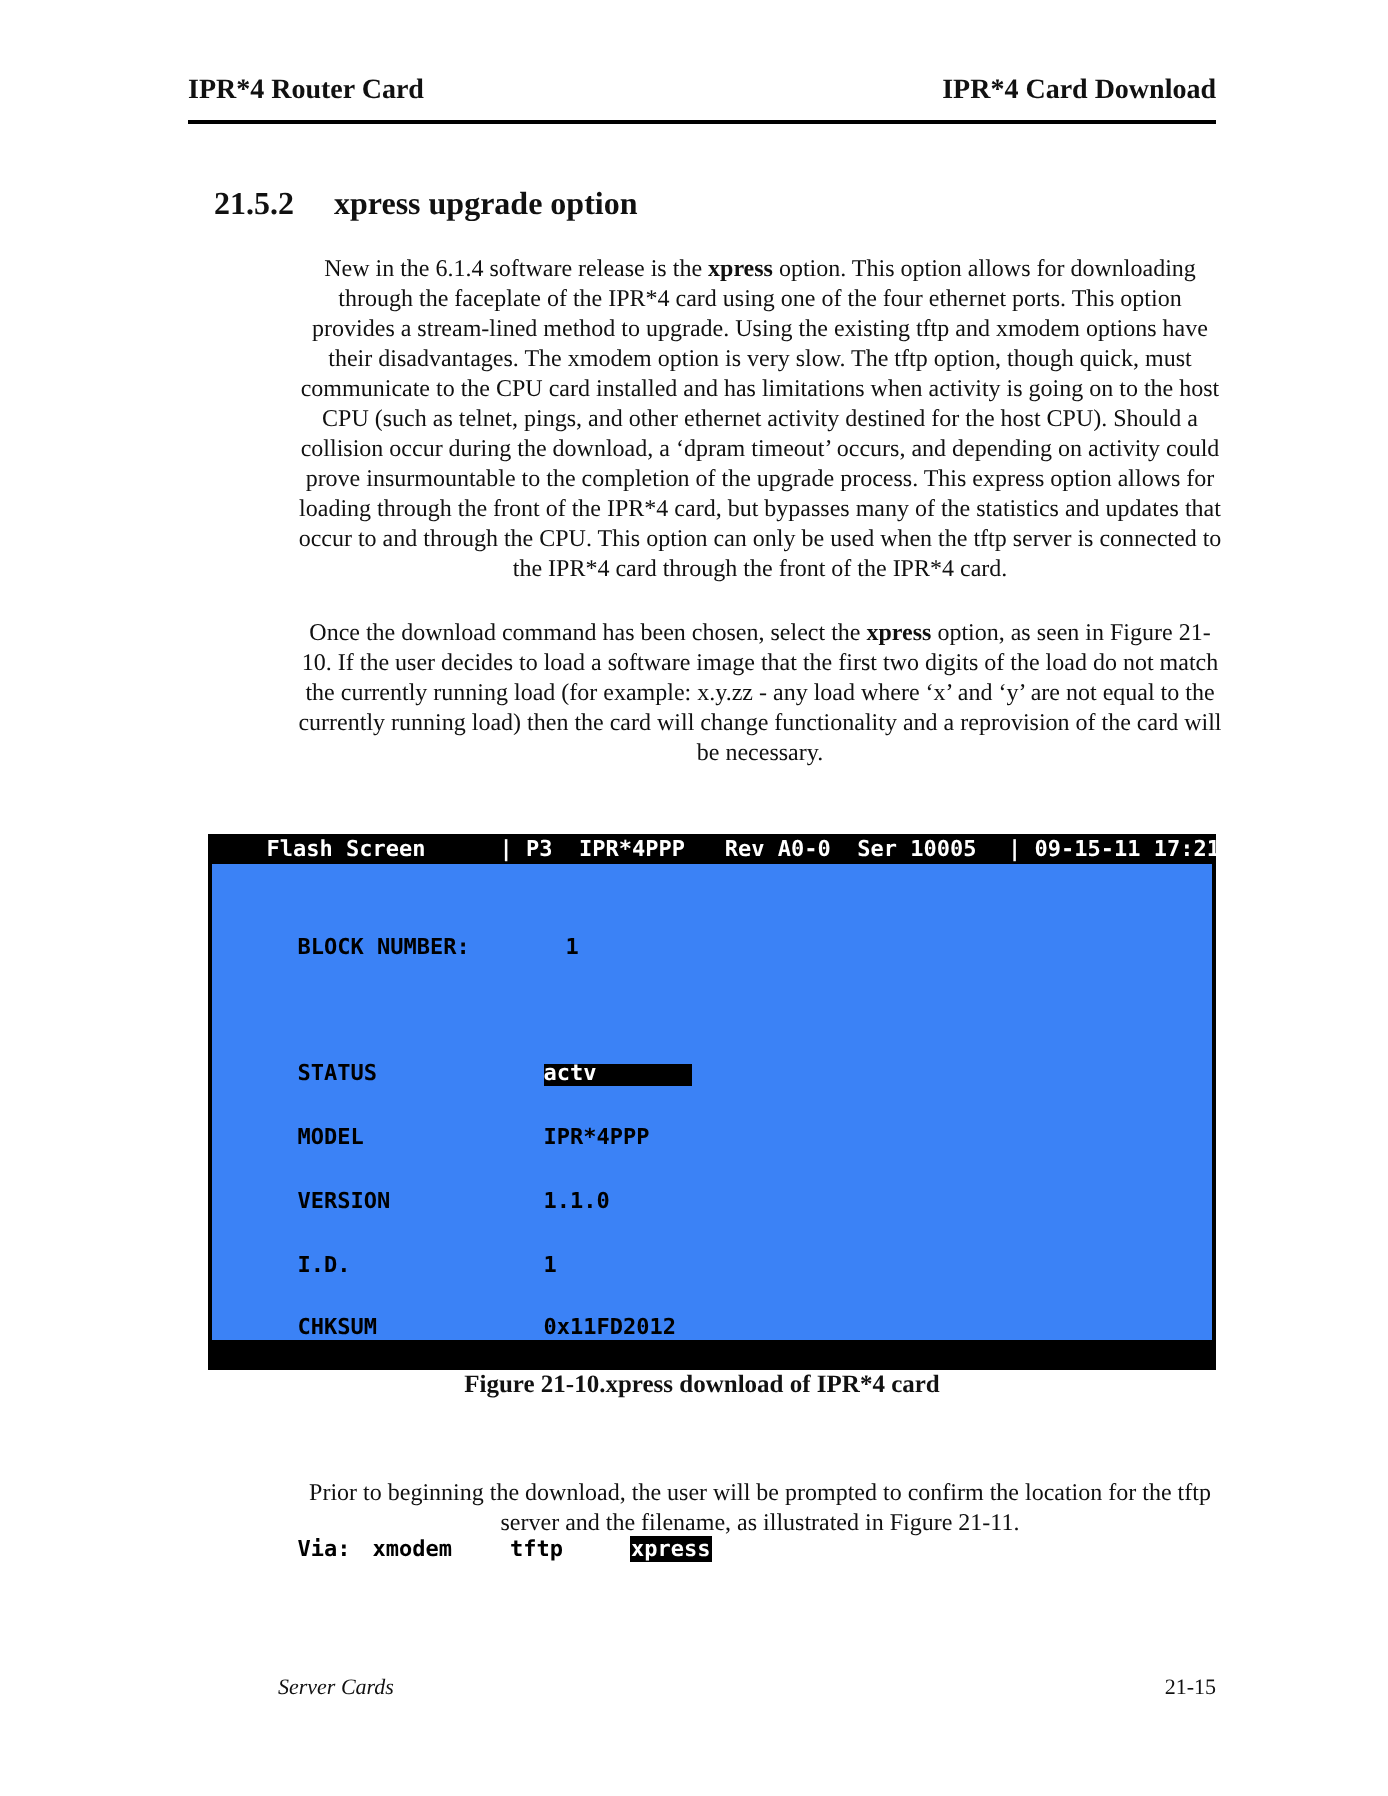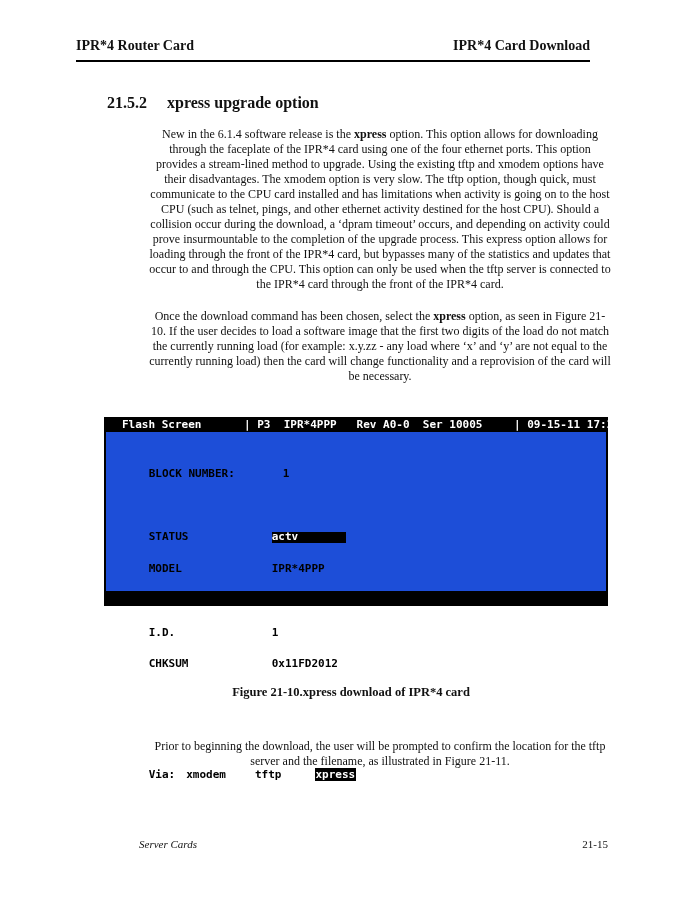--- a/index.html
+++ b/index.html
@@ -6,21 +6,21 @@
   body{
     width:694px;height:898px;
     background:#ffffff;
     position:relative;
     font-family:"Liberation Serif", serif;
     color:#111;
     overflow:hidden;
   }
   
   .page-header{
-    position:absolute;top:38px;left:76px;width:514px;
+    position:absolute;top:38px;left:94px;width:514px;
     display:flex;justify-content:space-between;align-items:flex-end;
     font-weight:bold;font-size:14px;
     padding-bottom:6px;
     border-bottom:2px solid #000;
   }
   
   .section-heading{
     position:absolute;top:94px;left:94px;width:514px;
     font-weight:bold;font-size:16px;margin-left:13px;
   }
@@ -38,29 +38,29 @@
   .terminal{
     position:absolute;top:417px;left:104px;width:504px;
     font-family:"DejaVu Sans Mono", monospace;
     font-weight:bold;font-size:11px;
     box-sizing:border-box;
   }
   .term-titlebar{
     background:#000;color:#fff;
     height:15px;line-height:15px;
     display:flex;white-space:pre;
-    padding-left:18px;box-sizing:border-box;
+    padding-left:8px;box-sizing:border-box;text-align:center;
   }
   .term-titlebar .t-title{width:122px;flex:none;overflow:hidden;}
   .term-titlebar .t-info{width:270px;flex:none;overflow:hidden;}
   .term-titlebar .t-date{flex:1;overflow:hidden;}
   .term-body{
     border-left:2px solid #000;border-right:2px solid #000;
-    background:#1d4ed8;color:#000;
-    height:159px;box-sizing:border-box;
+    background:#3b82f6;color:#000;
+    height:238px;box-sizing:border-box;
     padding:5px 0 0 3px;
     white-space:pre;line-height:10.6px;
   }
   .t-row{height:10.6px;}
   .t-row .t-label{display:inline-block;width:123px;}
   .t-row .t-label-wide{display:inline-block;width:134px;}
   .t-blank{height:10.6px;}
   .hl{
     background:#000;color:#fff;
     display:inline-block;min-width:74px;

